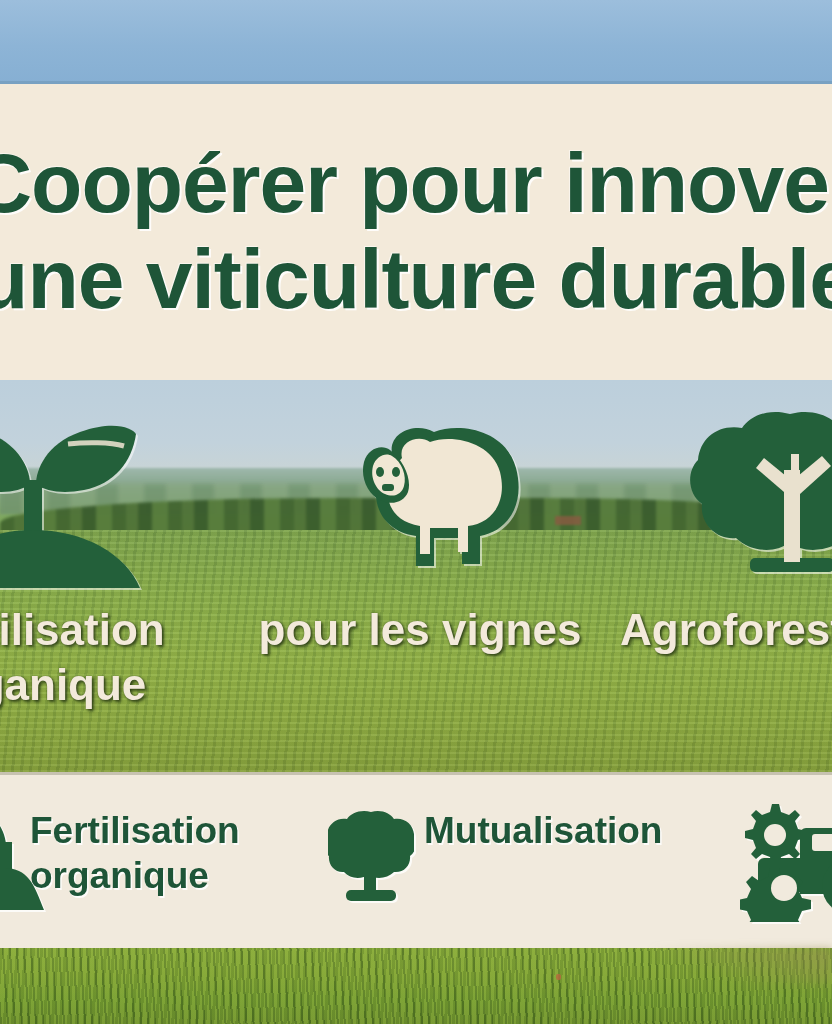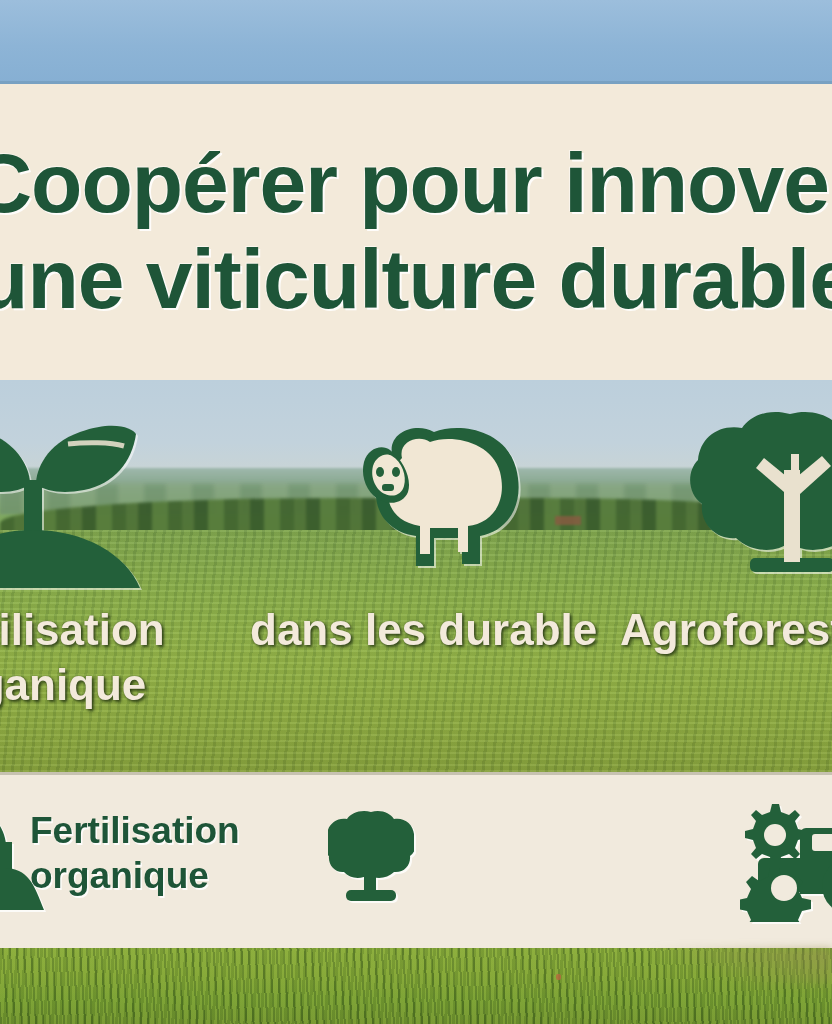--- a/index.html
+++ b/index.html
@@ -198,21 +198,21 @@
         </g>
       </svg>
     </div>
 
     <div class="pb-label" style="left:-120px;top:222px;width:320px;">
       <div>Fertilisation</div>
       <div>organique</div>
     </div>
 
     <div class="pb-label" style="left:250px;top:222px;width:340px;">
-      <div>dans les durable</div>
+      <div>pour les vignes</div>
     </div>
 
     <div class="pb-label" style="left:620px;top:222px;width:340px;text-align:left;">
       <div>Agroforesterie</div>
     </div>
   </div>
 
   <div class="bottom-band">
 
     <div class="bb-icon" style="position:absolute;left:-46px;top:26px;">
@@ -237,20 +237,21 @@
         <g fill="#23603A">
           <path d="M43 2 C53 -1 62 3 66 9 C76 7 85 14 86 24 C90 30 89 41 82 46 C83 55 76 63 66 62 C59 69 46 70 41 64 C34 70 22 69 16 62 C7 63 0 55 1 46 C-6 41 -7 30 -1 24 C0 14 9 7 19 9 C23 3 33 -1 43 2 Z"></path>
           <rect x="36" y="55" width="12" height="32"></rect>
           <rect x="18" y="80" width="50" height="11" rx="5"></rect>
         </g>
       </svg>
     </div>
 
     <div class="bb-item" style="left:424px;top:36px;">
       <div class="bb-text">
+        <div>Mutualisation</div>
       </div>
     </div>
 
     <div class="bb-icon" style="position:absolute;left:740px;top:28px;">
       <svg width="130" height="122" viewBox="0 0 130 122">
         <g fill="#23603A">
           <path d="M32 4 l7 0 2 8 8 3 6-5 5 5 -5 6 3 8 8 2 0 7 -8 2 -3 8 5 6 -5 5 -6-5 -8 3 -2 8 -7 0 -2-8 -8-3 -6 5 -5-5 5-6 -3-8 -8-2 0-7 8-2 3-8 -5-6 5-5 6 5 8-3 Z"></path>
           <circle cx="35" cy="35" r="11" fill="#F1EADD"></circle>
           <path d="M60 52 l0 -18 a6 6 0 0 1 6 -6 l38 0 a6 6 0 0 1 6 6 l0 18 l14 0 l0 42 l-64 0 l0 -42 Z"></path>
           <rect x="72" y="34" width="30" height="17" rx="3" fill="#F1EADD"></rect>

